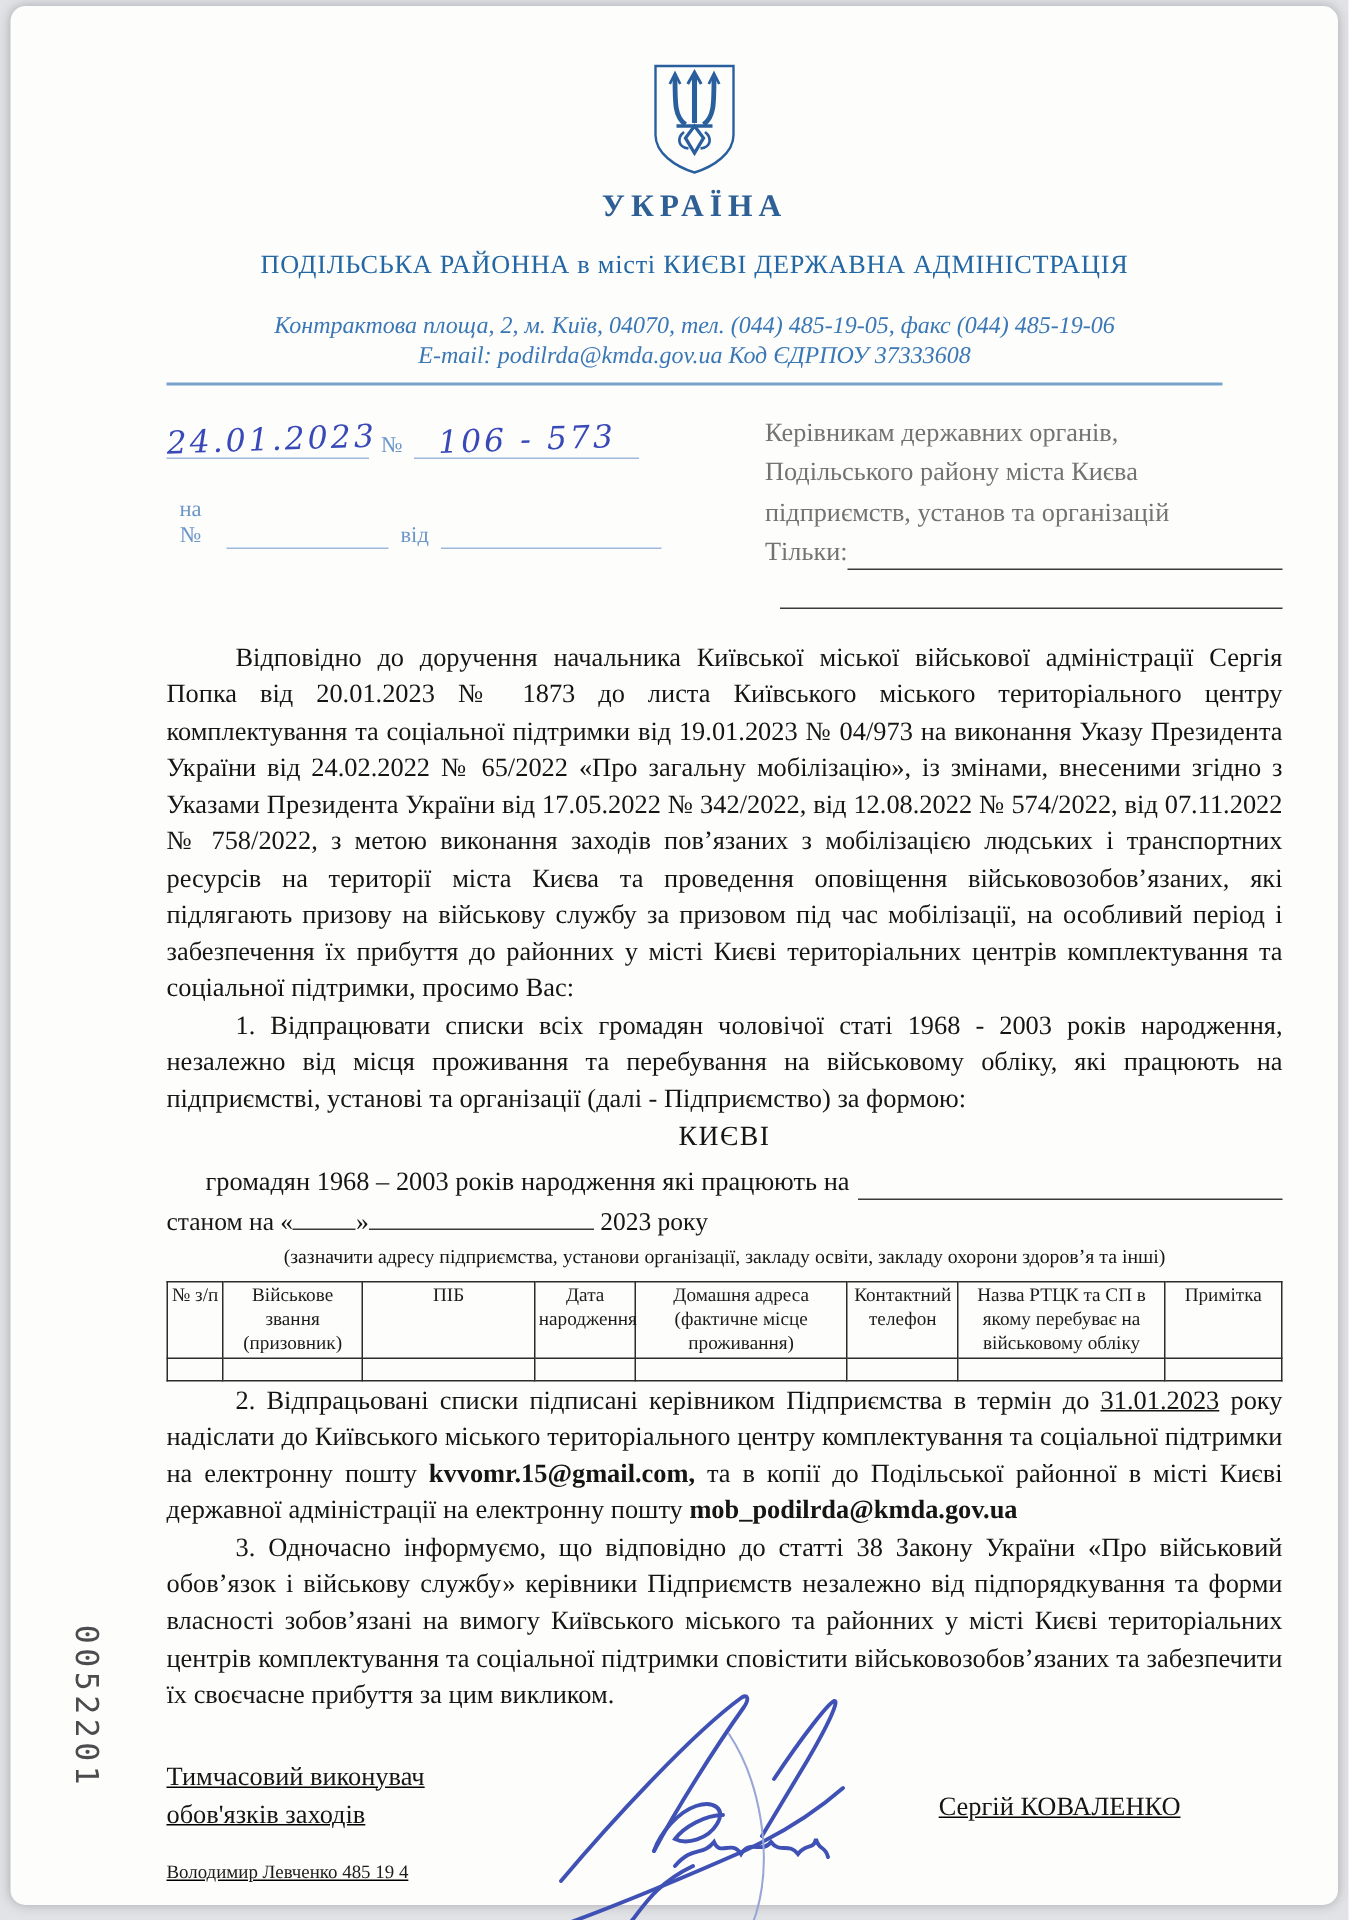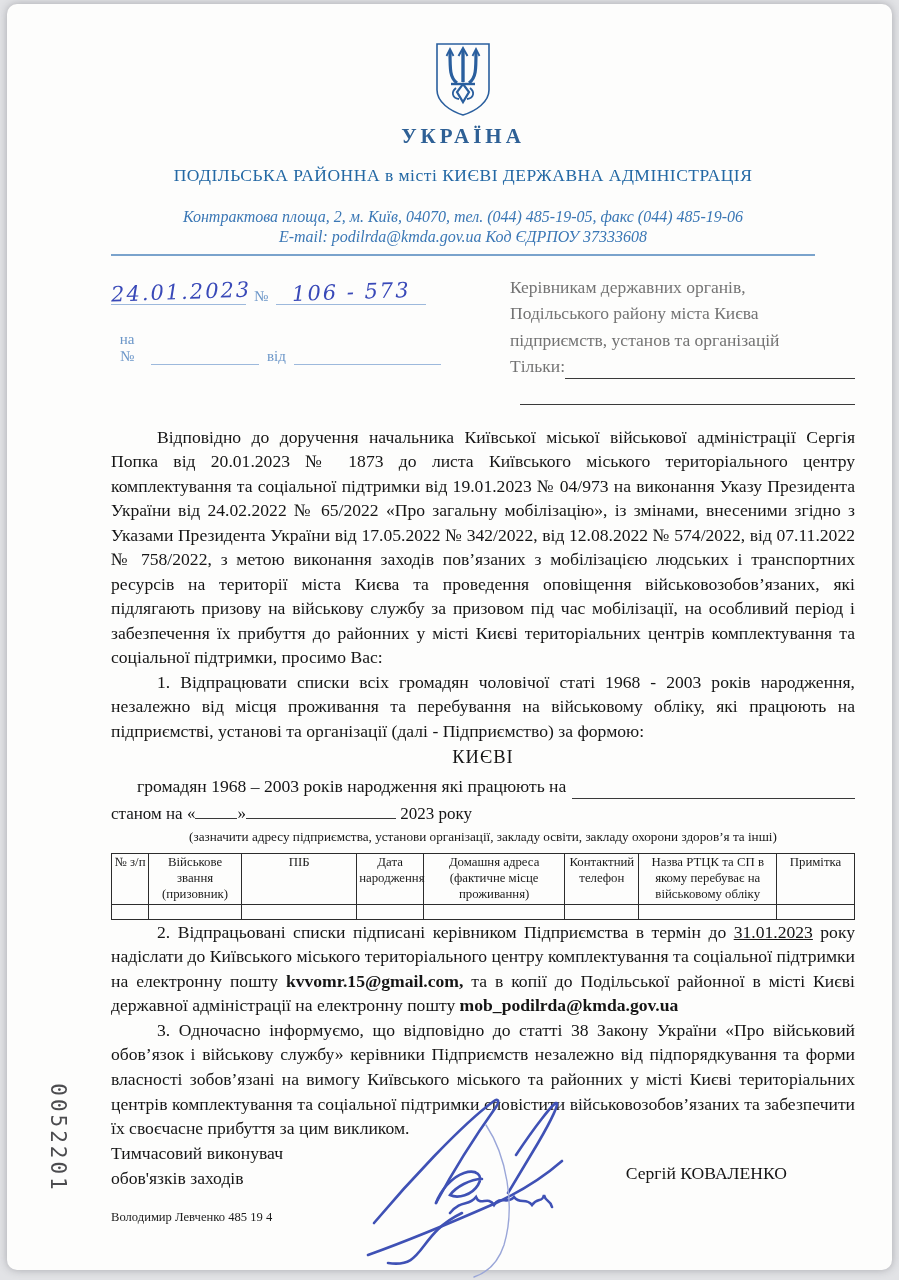--- a/index.html
+++ b/index.html
@@ -45,21 +45,21 @@
   table.list{border-collapse:collapse;width:100%;margin-top:6px;table-layout:fixed;}
   table.list th,table.list td{border:1.3px solid #2c2c2c;font-weight:normal;font-size:12.8px;
         line-height:1.25;text-align:center;vertical-align:top;padding:1px 2px;color:#1b1b1b;}
   table.list td{height:12px;}
 
   .p2,.p3{margin-top:4px;}
   .ul-date{text-decoration:underline;}
   .b{font-weight:bold;}
 
   
-  .sig-row{position:relative;display:flex;align-items:flex-start;}
+  .sig-row{position:relative;margin-top:30px;display:flex;align-items:flex-start;text-decoration:underline;}
   .sig-left{font-size:17.6px;color:#151515;line-height:1.45;}
   .executor{font-size:12.6px;margin-top:16px;color:#1b1b1b;}
   .sig-name{margin-left:auto;margin-right:68px;margin-top:22px;font-size:17.6px;color:#151515;}
   .signature{position:absolute;left:255px;top:-46px;pointer-events:none;}
 
   .stamp{position:absolute;left:-72px;top:1075px;transform:rotate(90deg);transform-origin:center;
          font-family:"DejaVu Sans Mono",monospace;font-size:21px;letter-spacing:3px;color:#4c4c4f;}
   .stamp-wrap{position:absolute;left:46px;top:1070px;width:30px;height:130px;}
   .stamp-wrap .stamp{position:absolute;left:-50px;top:52px;}
 </style>

